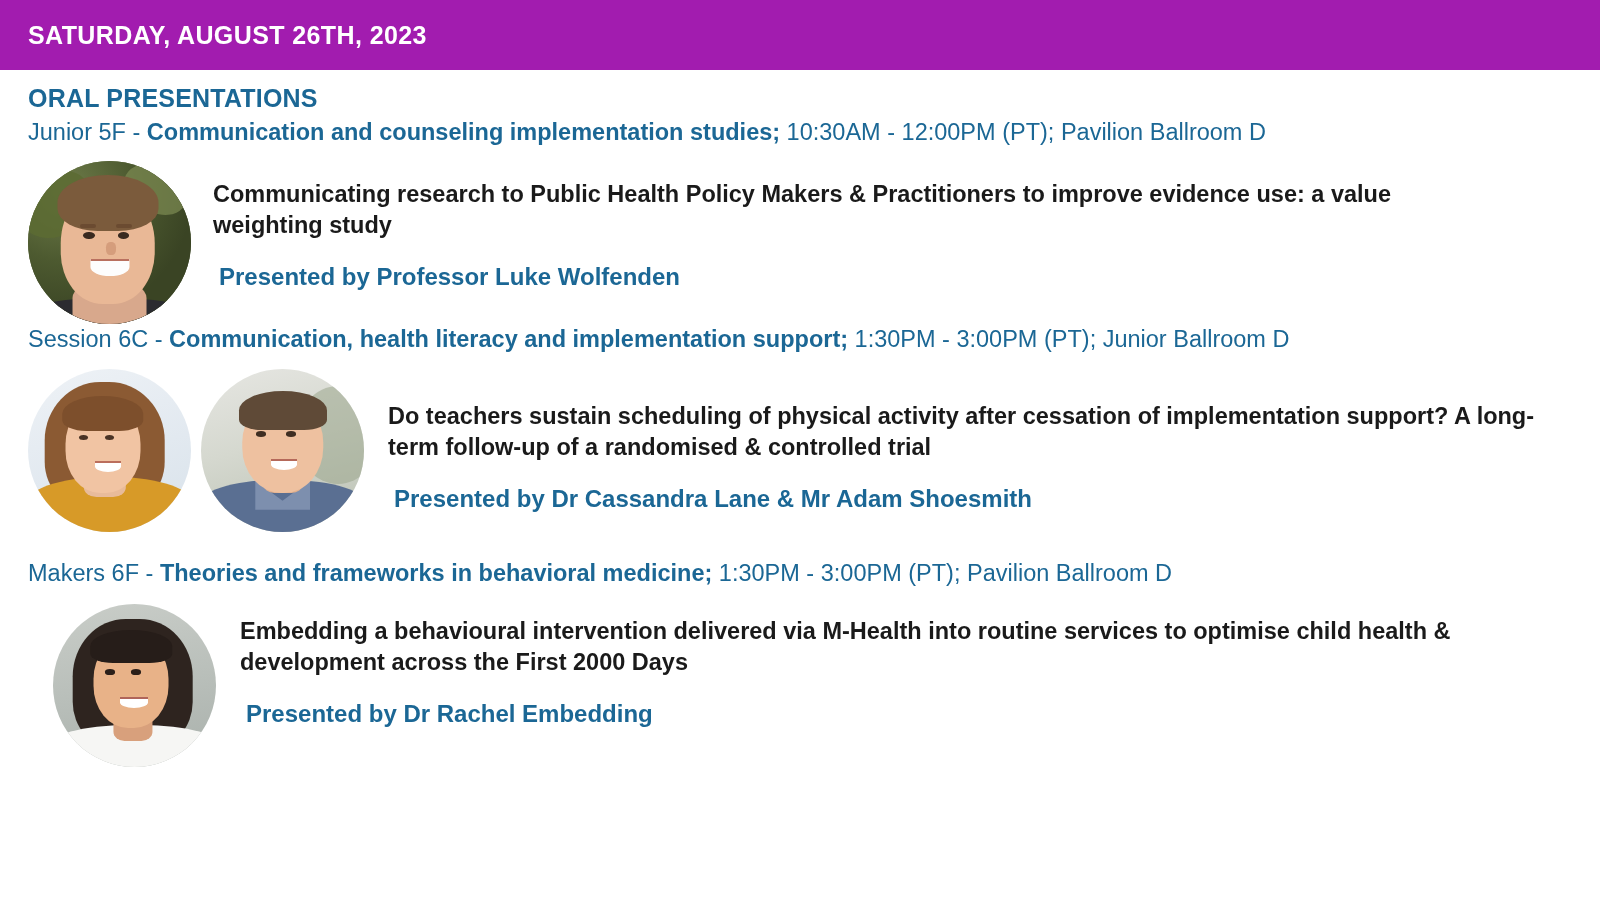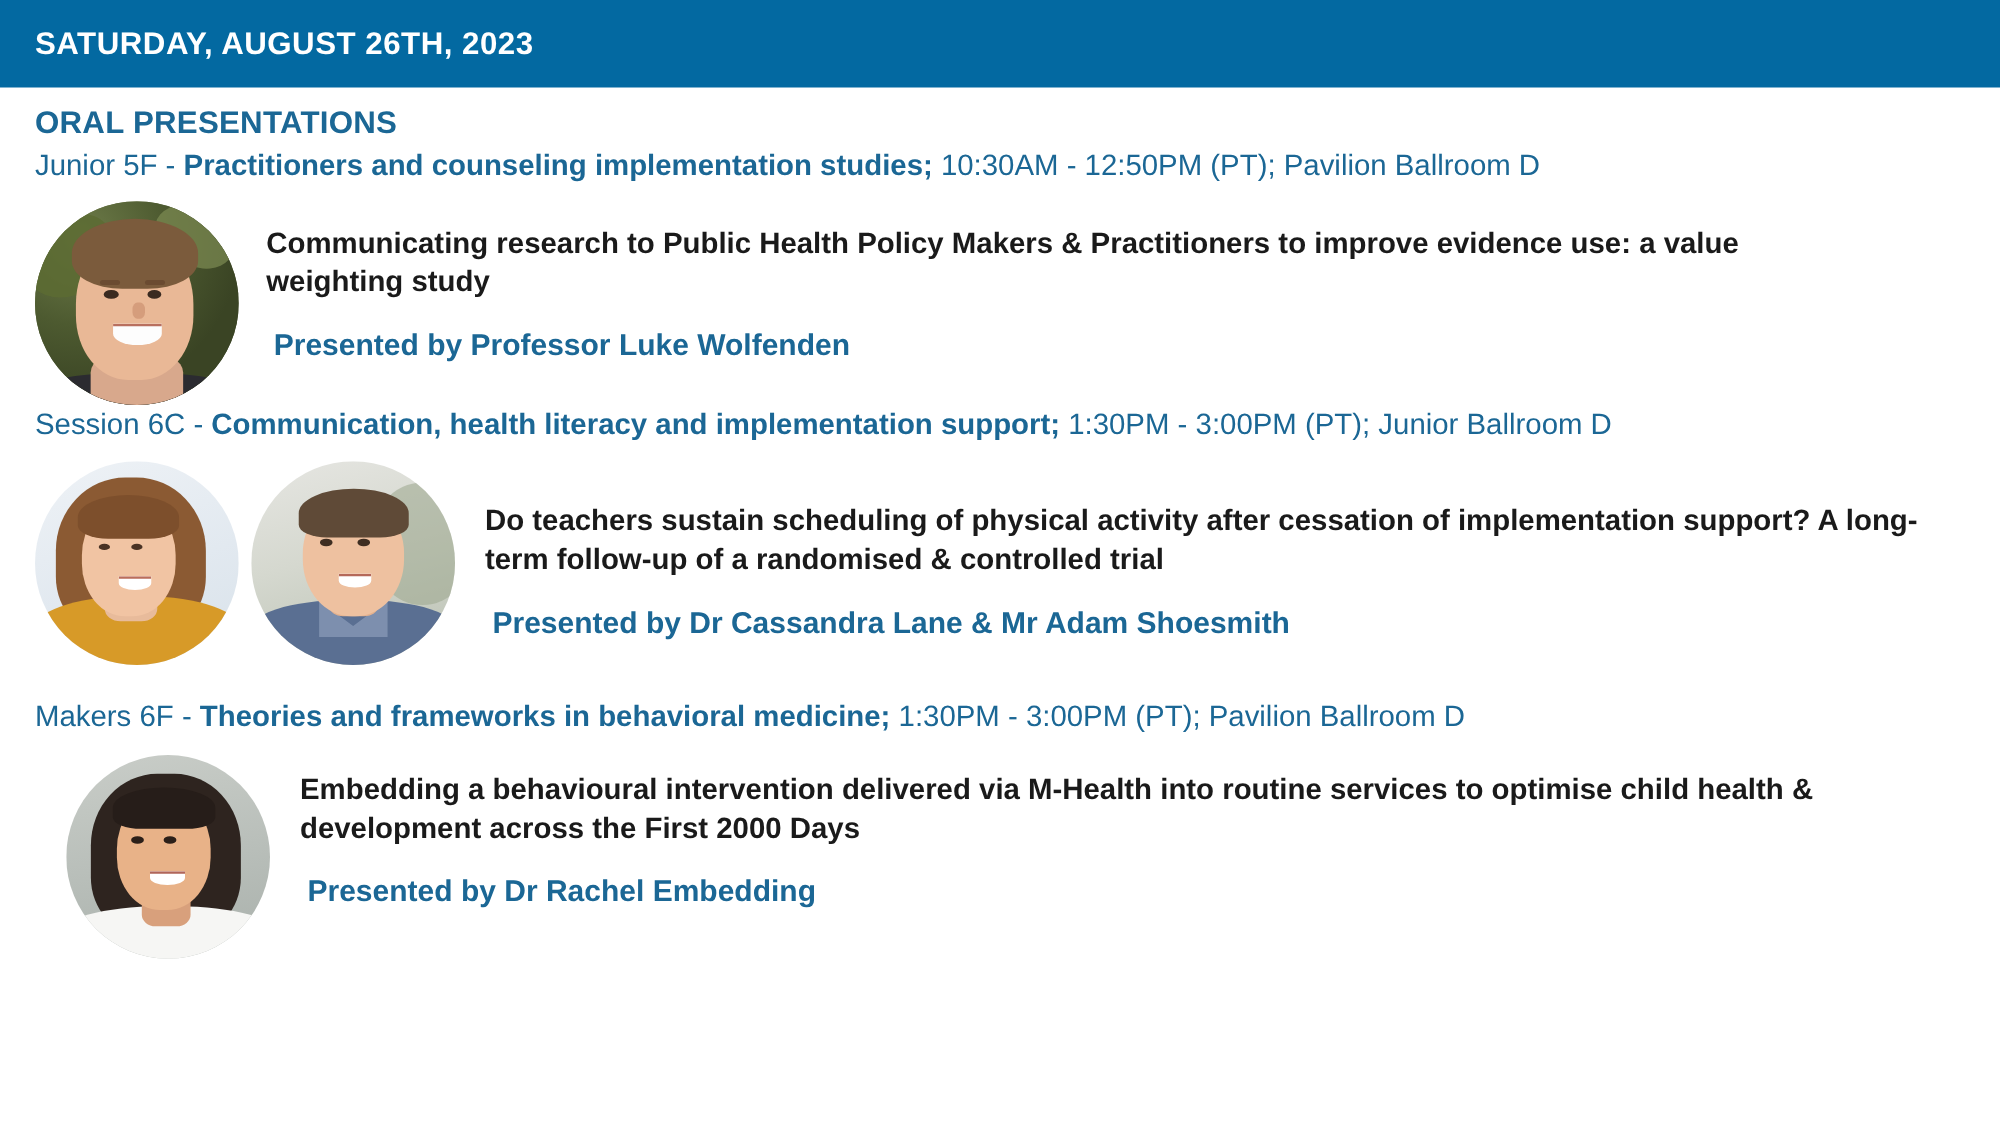--- a/index.html
+++ b/index.html
@@ -15,21 +15,21 @@
   .page {
     position: relative;
     width: 1600px;
     height: 900px;
     background: #ffffff;
     overflow: hidden;
   }
 
   
   .date-bar {
-    background: #0369a1;
+    background: #a21caf;
     height: 70px;
     display: flex;
     align-items: center;
     padding: 0 0 0 28px;
   }
   .date-bar .date-text {
     color: #ffffff;
     font-size: 25px;
     font-weight: bold;
     letter-spacing: 0.4px;
@@ -359,21 +359,21 @@
   <div class="date-bar">
     <span class="date-text">SATURDAY, AUGUST 26TH, 2023</span>
   </div>
 
   <div class="content">
 
     <h2 class="section-title">ORAL PRESENTATIONS</h2>
 
     <div class="session-block block-1">
       <p class="session-line">
-        <span>Junior 5F - </span><span class="strong">Practitioners and counseling implementation studies;</span><span> 10:30AM - 12:50PM (PT); Pavilion Ballroom D</span>
+        <span>Junior 5F - </span><span class="strong">Communication and counseling implementation studies;</span><span> 10:30AM - 12:00PM (PT); Pavilion Ballroom D</span>
       </p>
 
       <div class="talk-row">
         <div class="avatars">
           <div class="avatar">
             <div class="ph p1">
               <div class="bg"></div>
               <div class="leaf1"></div>
               <div class="leaf2"></div>
               <div class="shirt"></div>

